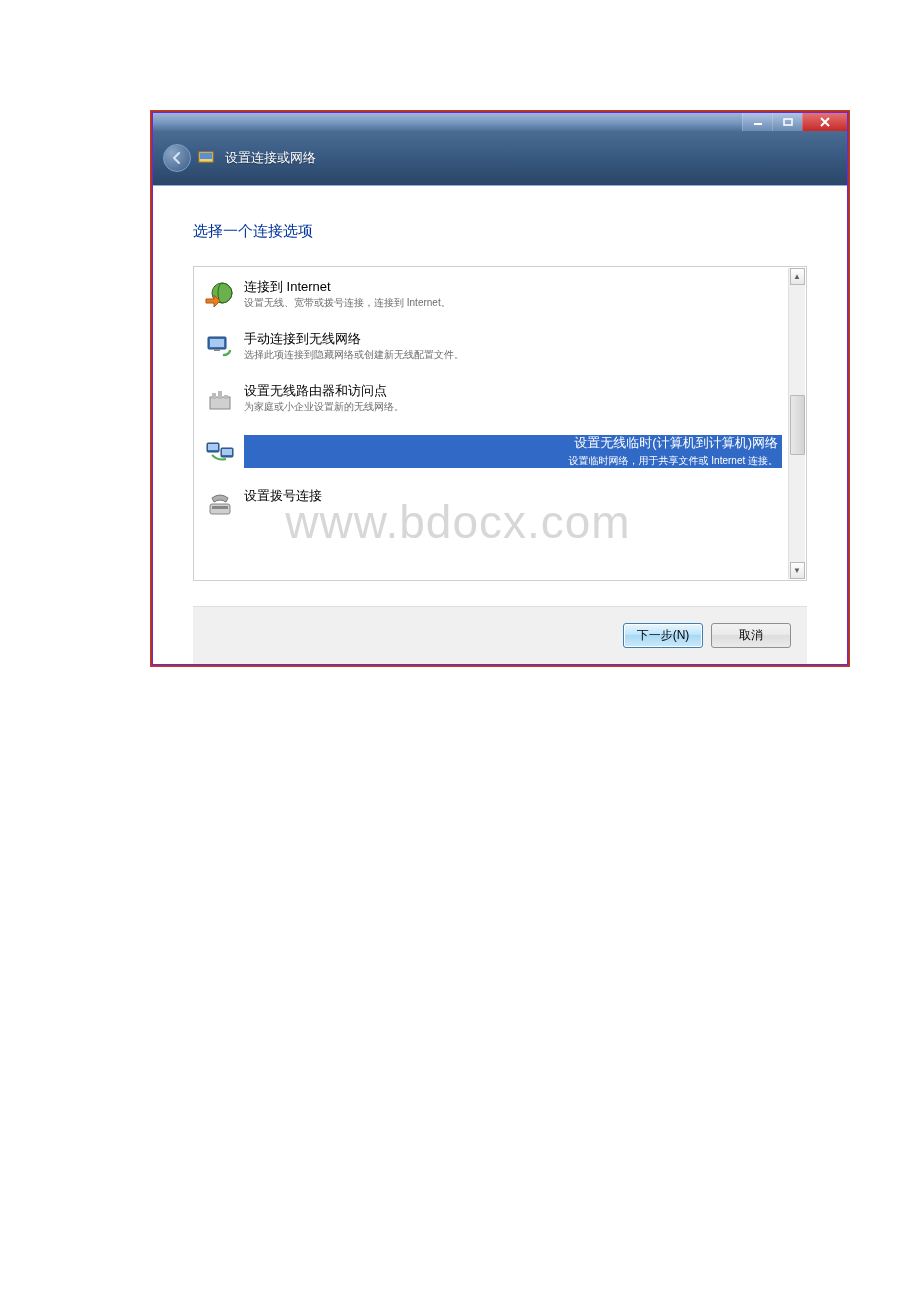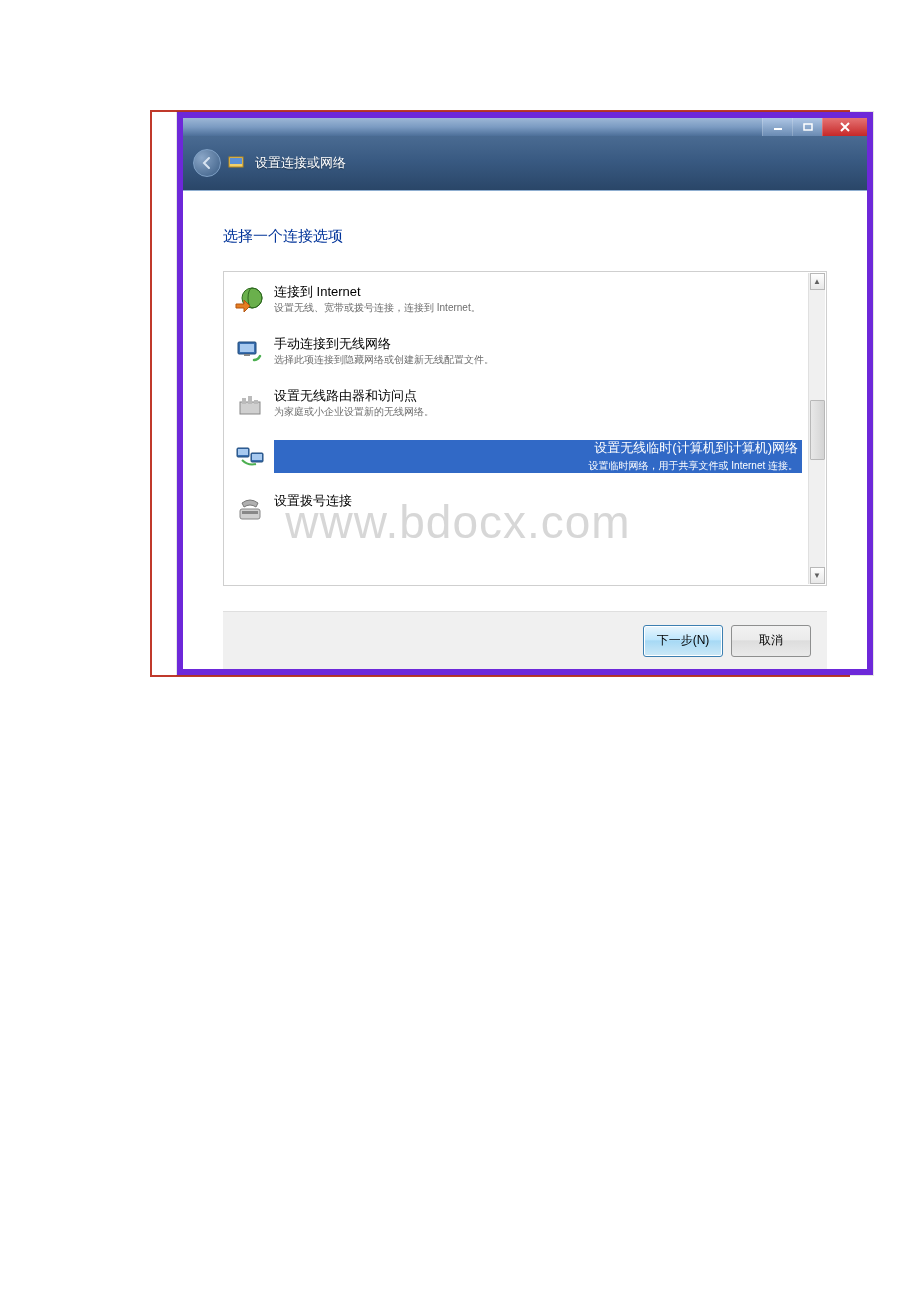--- a/index.html
+++ b/index.html
@@ -15,23 +15,22 @@
   .doc-border {
     position: absolute;
     left: 150px;
     top: 110px;
     width: 700px;
     border: 2px solid #c0392b;
   }
   .window {
     width: 100%;
     background: #fff;
-    border: 6px solid #6d28d9;
+    border: 1px solid #6d28d9;
     box-shadow: 0 0 0 1px rgba(0,0,0,0.1);
-    margin-left: 25px;
   }
   .titlebar {
     height: 18px;
     background: linear-gradient(to bottom, #9db7d6 0%, #7b9bc2 50%, #4d6f99 100%);
     position: relative;
   }
   .win-controls {
     position: absolute;
     right: 0;
     top: 0;
@@ -186,21 +185,21 @@
     border-top: 1px solid #dfdfdf;
     background: #f0f0f0;
     display: flex;
     align-items: center;
     justify-content: flex-end;
     padding: 0 16px;
     margin-top: 25px;
   }
   .btn {
     min-width: 80px;
-    height: 32px;
+    height: 25px;
     padding: 0 12px;
     margin-left: 8px;
     border: 1px solid #8e8f8f;
     border-radius: 3px;
     font-size: 12px;
     font-family: inherit;
     cursor: pointer;
   }
   .btn.default {
     background: linear-gradient(#eaf6fd,#bee6fd 45%,#a7d9f5 50%,#cde9f7);

